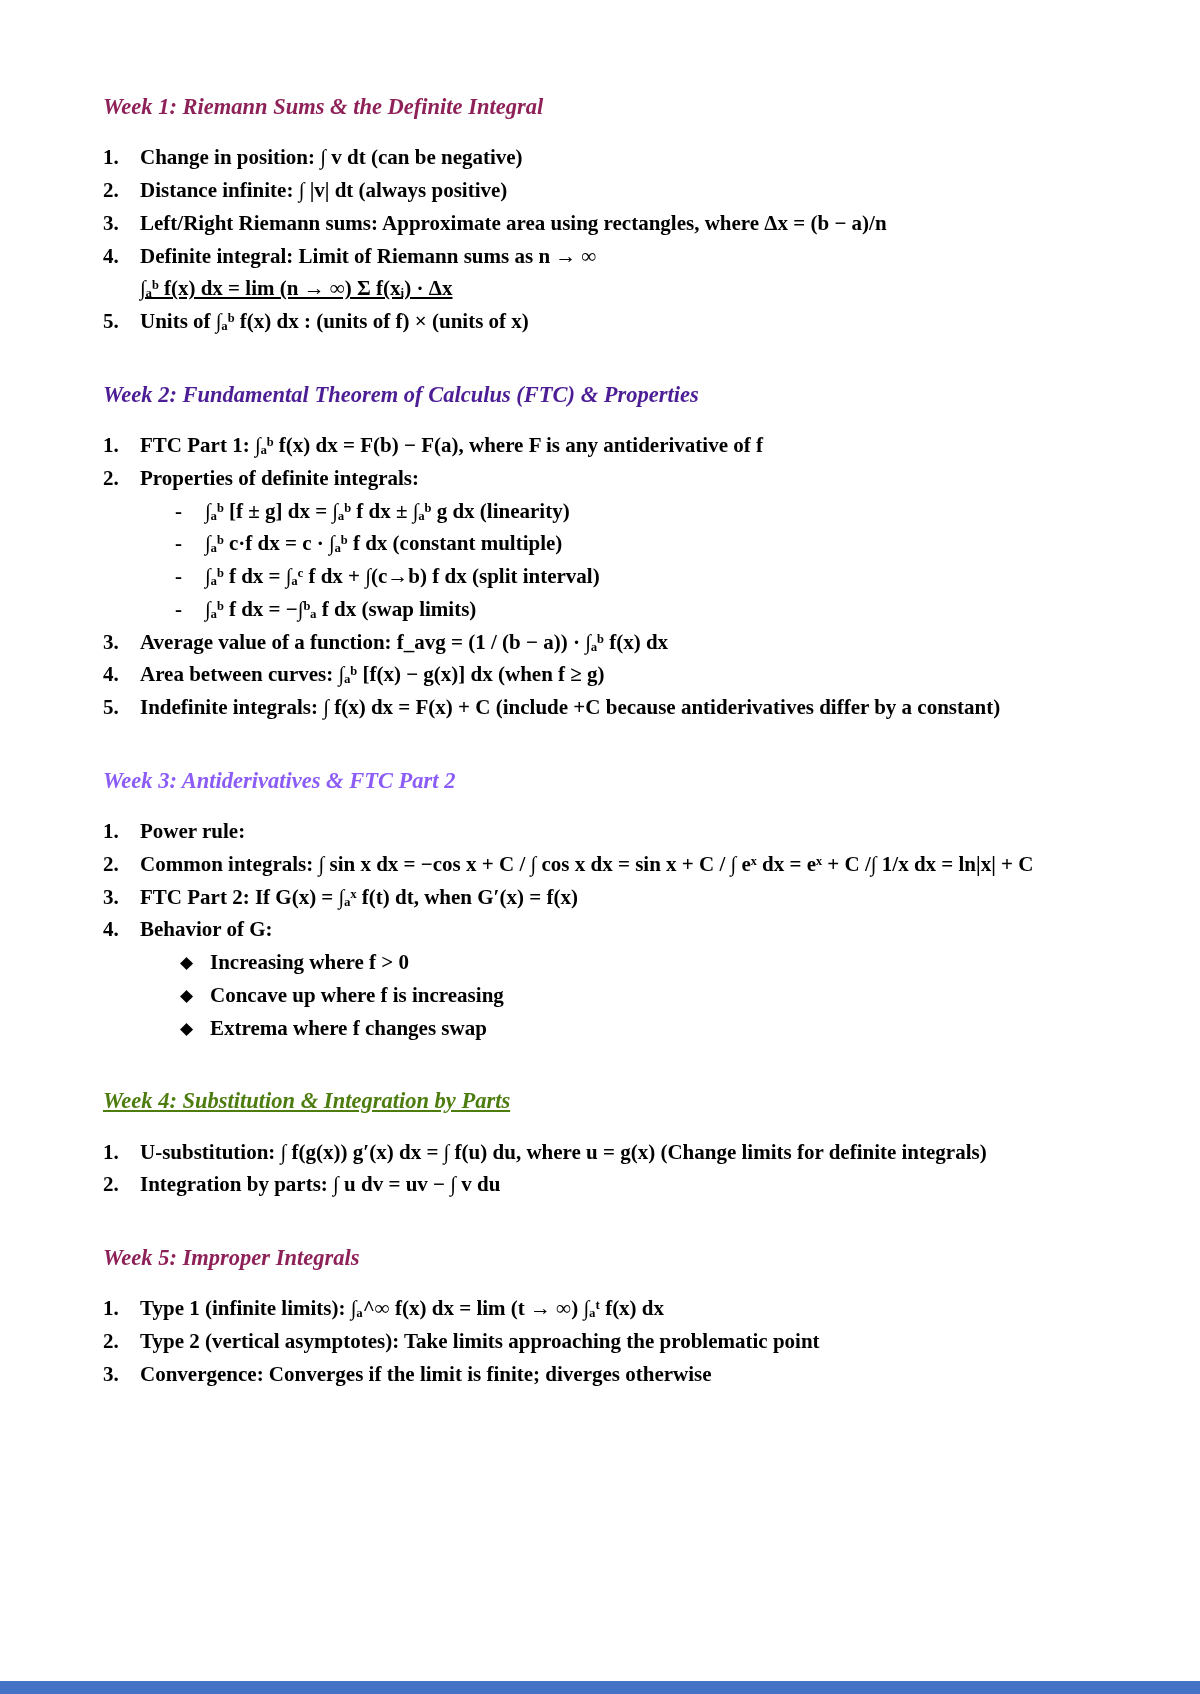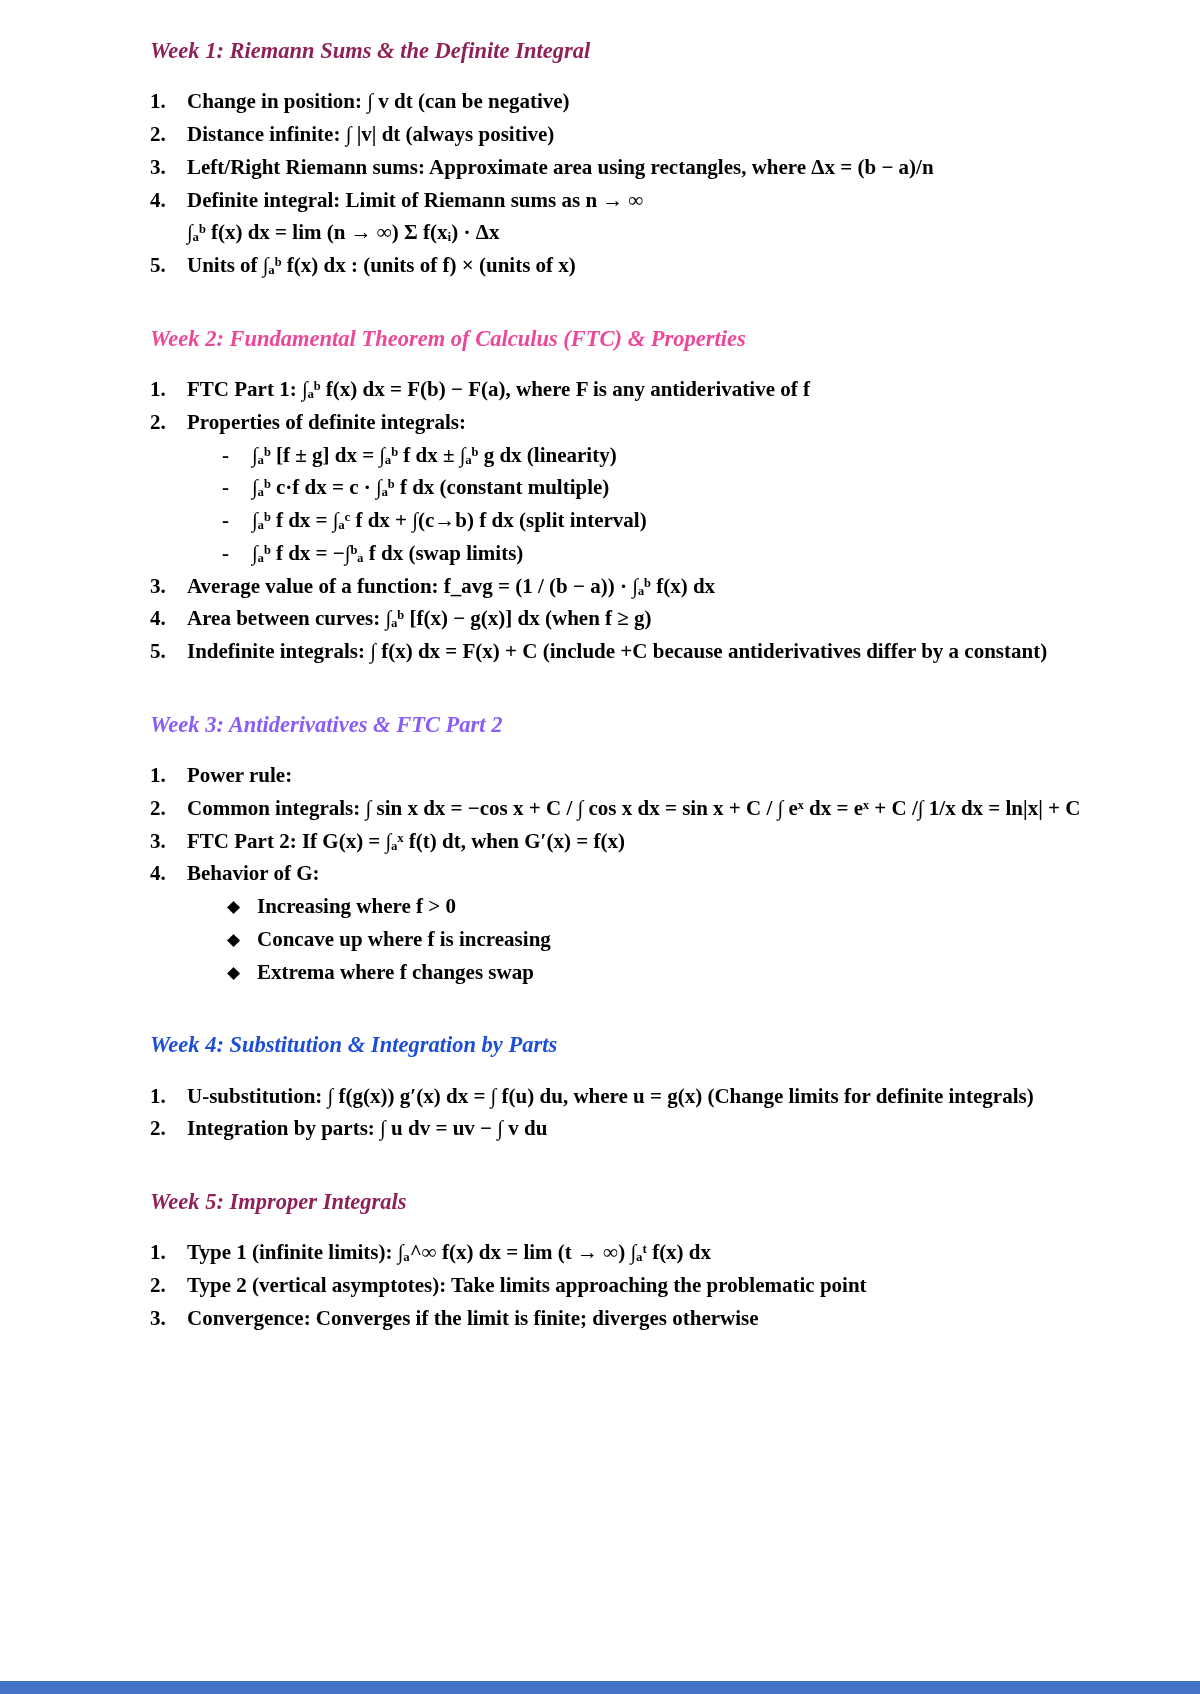--- a/index.html
+++ b/index.html
@@ -7,42 +7,41 @@
   body {
     width: 1200px;
     height: 1694px;
     background: #ffffff;
     position: relative;
     font-family: "Liberation Serif", "DejaVu Serif", serif;
     color: #000000;
     overflow: hidden;
   }
   .doc-content {
-    padding: 36px 108px 0 103px;
-    margin-left: 47px;
+    padding: 92px 108px 0 103px;
   }
   .doc-section { margin: 0; }
   .section-heading {
     color: #8e2158;
     font-style: italic;
     font-weight: 700;
     font-size: 22.5px;
     line-height: 1.3;
     margin: 42px 0 20px 0;
   }
   .doc-section:first-child .section-heading { margin-top: 0; }
   .list {
     font-size: 21px;
     font-weight: 700;
     line-height: 1.56;
   }
   .item { display: flex; }
   .num { width: 37px; flex: none; }
   .text { flex: 1; }
-  .cont-line { margin-left: 37px; }
+  .cont-line { margin-left: 37px; text-decoration: underline; }
   .sub { display: flex; }
   .sub.dash { margin-left: 72px; }
   .sub.diamond { margin-left: 77px; }
   .sub .marker { width: 30px; flex: none; }
   .sub.diamond .marker { font-size: 17px; padding-top: 3px; font-family: "DejaVu Sans", sans-serif; }
   .sub-text { flex: 1; }
   .footer-bar {
     position: absolute;
     left: 0; right: 0; bottom: 0;
     height: 13px;
@@ -72,21 +71,21 @@
           <span class="text">Definite integral: Limit of Riemann sums as n → ∞</span>
         </div>
         <div class="cont-line">∫ₐᵇ f(x) dx = lim (n → ∞) Σ f(xᵢ) · Δx</div>
         <div class="item">
           <span class="num">5.</span>
           <span class="text">Units of ∫ₐᵇ f(x) dx : (units of f) × (units of x)</span>
         </div>
       </div>
     </section>
     <section class="doc-section">
-      <h2 class="section-heading" style="color: #ec4899;">Week 2: Fundamental Theorem of Calculus (FTC) &amp; Properties</h2>
+      <h2 class="section-heading" style="color: #4c1d95;">Week 2: Fundamental Theorem of Calculus (FTC) &amp; Properties</h2>
       <div class="list">
         <div class="item">
           <span class="num">1.</span>
           <span class="text">FTC Part 1: ∫ₐᵇ f(x) dx = F(b) − F(a), where F is any antiderivative of f</span>
         </div>
         <div class="item">
           <span class="num">2.</span>
           <span class="text">Properties of definite integrals:</span>
         </div>
         <div class="sub dash">
@@ -146,21 +145,21 @@
           <span class="marker">◆</span>
           <span class="sub-text">Concave up where f is increasing</span>
         </div>
         <div class="sub diamond">
           <span class="marker">◆</span>
           <span class="sub-text">Extrema where f changes swap</span>
         </div>
       </div>
     </section>
     <section class="doc-section">
-      <h2 class="section-heading" style="color: #1d4ed8;">Week 4: Substitution &amp; Integration by Parts</h2>
+      <h2 class="section-heading" style="color: #4d7c0f; text-decoration: underline;">Week 4: Substitution &amp; Integration by Parts</h2>
       <div class="list">
         <div class="item">
           <span class="num">1.</span>
           <span class="text">U-substitution: ∫ f(g(x)) g′(x) dx = ∫ f(u) du, where u = g(x) (Change limits for definite integrals)</span>
         </div>
         <div class="item">
           <span class="num">2.</span>
           <span class="text">Integration by parts: ∫ u dv = uv − ∫ v du</span>
         </div>
       </div>

